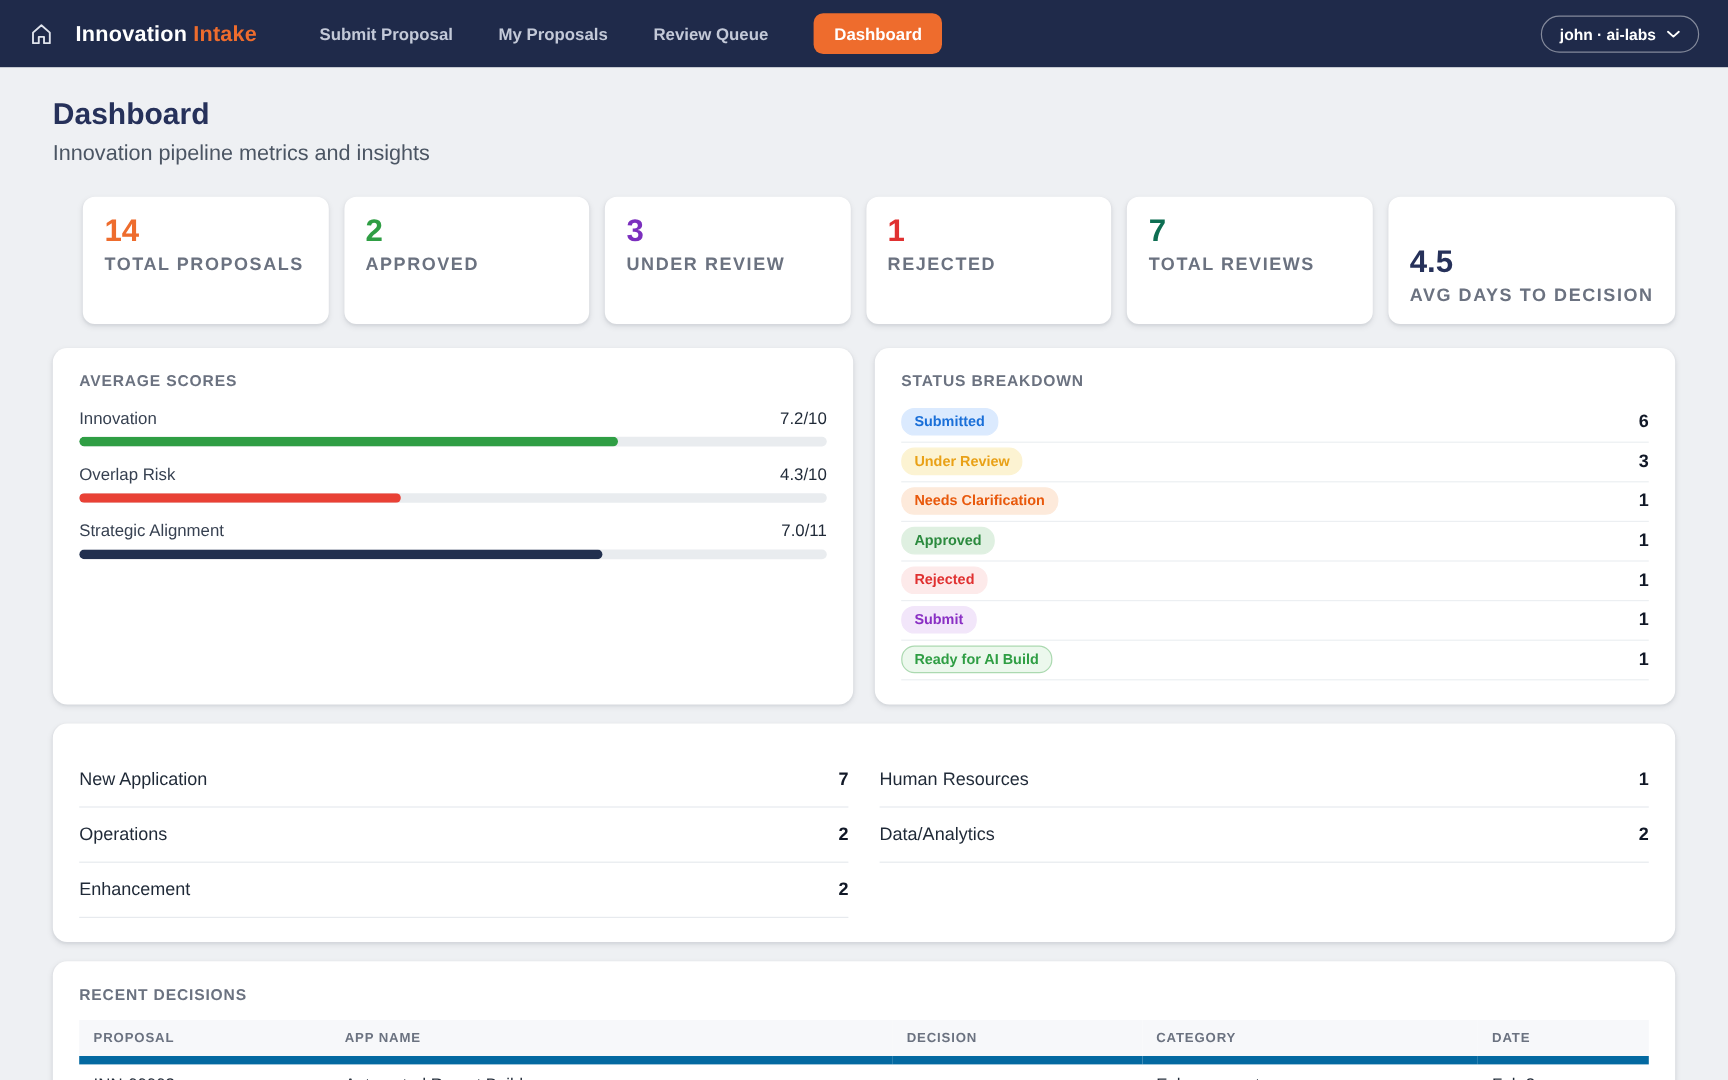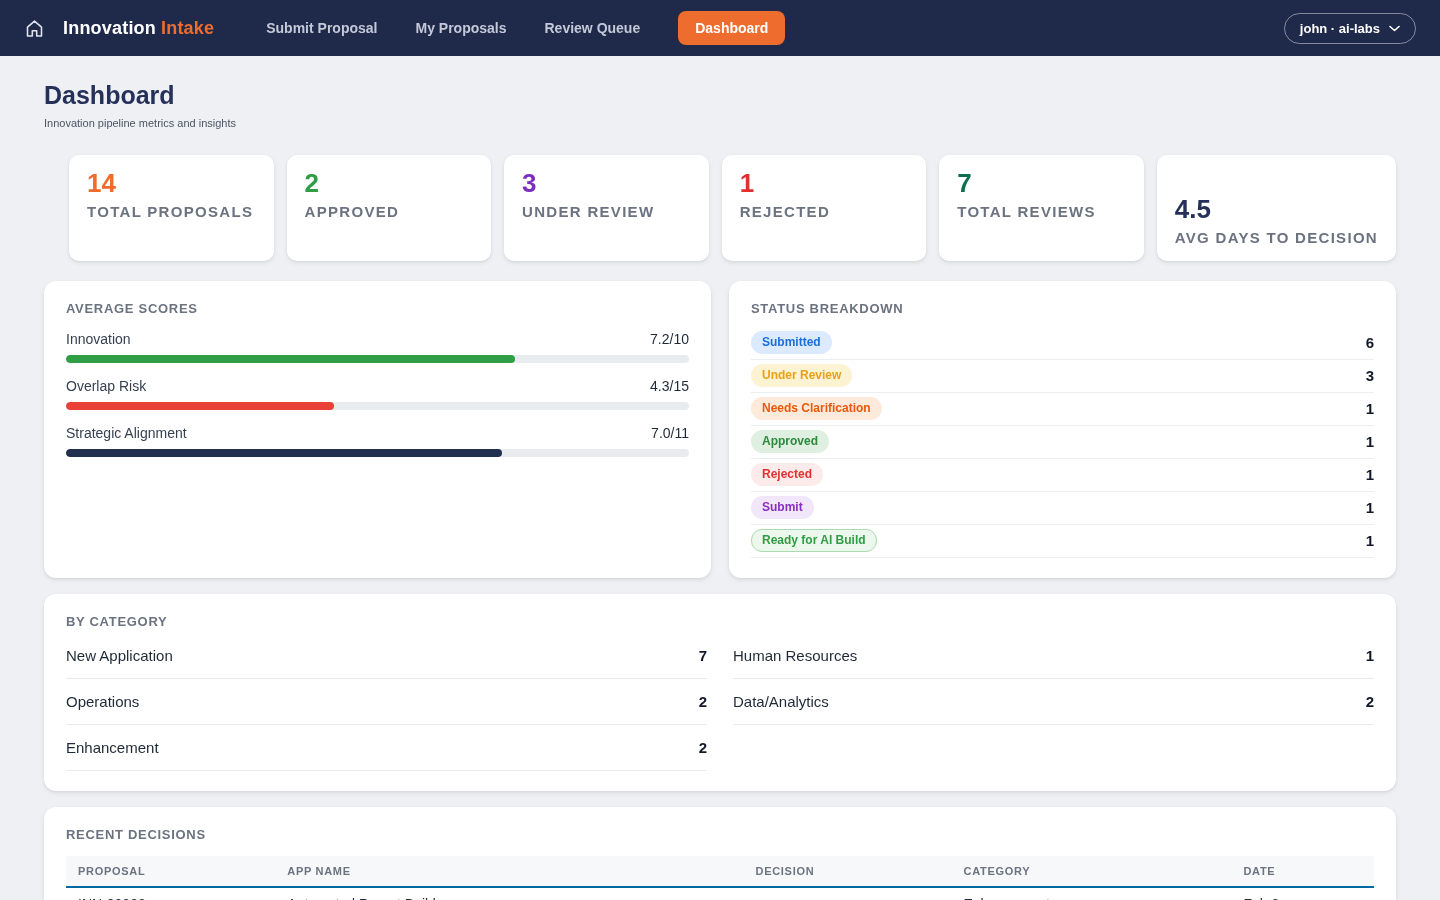--- a/index.html
+++ b/index.html
@@ -35,21 +35,21 @@
     border: 1px solid rgba(255,255,255,.45);
     border-radius: 17px;
     padding: 7px 15px;
     color: #ffffff; font-size: 13px; font-weight: 700;
     cursor: pointer;
   }
 
   
   .content { padding: 25px 44px 0; }
   .page-title { font-size: 25px; font-weight: 800; color: #26315a; }
-  .page-subtitle { font-size: 11px; color: #4b5563; margin-top: 7px; }
+  .page-subtitle { font-size: 18px; color: #4b5563; margin-top: 7px; }
 
   
   .stats-row {
     display: grid; grid-template-columns: repeat(6, 1fr); gap: 13px;
     margin-top: 26px;
     padding-left: 25px;
   }
   .stat-card {
     background: #ffffff; border-radius: 10px; padding: 14px 18px 15px;
     box-shadow: 0 1px 2px rgba(16,24,40,.05), 0 2px 5px rgba(16,24,40,.08);
@@ -105,21 +105,21 @@
   }
   .cat-count { font-weight: 700; font-size: 15px; color: #111827; }
 
   
   .recent-panel { margin-top: 16px; padding-bottom: 0; }
   table { width: 100%; border-collapse: collapse; margin-top: 14px; }
   thead th {
     background: #f7f8fa; text-align: left;
     font-size: 11px; font-weight: 700; color: #6b7280;
     letter-spacing: .7px; text-transform: uppercase;
-    padding: 9px 12px; border-bottom: 2px solid #0369a1;
+    padding: 9px 12px; border-bottom: 7px solid #0369a1;
   }
   tbody td { font-size: 14px; color: #1f2937; padding: 8px 12px; border-bottom: 1px solid #eef0f2; }
   col.c-proposal { width: 16%; }
   col.c-app { width: 35.8%; }
   col.c-decision { width: 15.9%; }
   col.c-category { width: 21.4%; }
   col.c-date { width: 10.9%; }
 </style>
 </head>
 <body>
@@ -199,21 +199,21 @@
               <span class="score-value">7.2/10</span>
             </div>
             <div class="bar-track">
               <div class="bar-fill" style="width: 72%; background: rgb(47, 158, 68);"></div>
             </div>
           </div>
 
           <div class="score-item">
             <div class="score-head">
               <span>Overlap Risk</span>
-              <span class="score-value">4.3/15</span>
+              <span class="score-value">4.3/10</span>
             </div>
             <div class="bar-track">
               <div class="bar-fill" style="width: 43%; background: rgb(233, 65, 53);"></div>
             </div>
           </div>
 
           <div class="score-item">
             <div class="score-head">
               <span>Strategic Alignment</span>
               <span class="score-value">7.0/11</span>
@@ -262,21 +262,20 @@
           <div class="status-row">
             <span class="badge" style="color: rgb(47, 158, 68); background: rgb(236, 248, 237); border-color: rgb(171, 217, 176);">Ready for AI Build</span>
             <span class="status-count">1</span>
           </div>
         </div>
     </div>
 
   </section>
 
   <section class="panel category-panel">
-    <div class="panel-title">By Category</div>
     <div class="cat-grid">
       <div class="cat-col">
 
           <div class="cat-item">
             <span>New Application</span>
             <span class="cat-count">7</span>
           </div>
 
           <div class="cat-item">
             <span>Operations</span>

